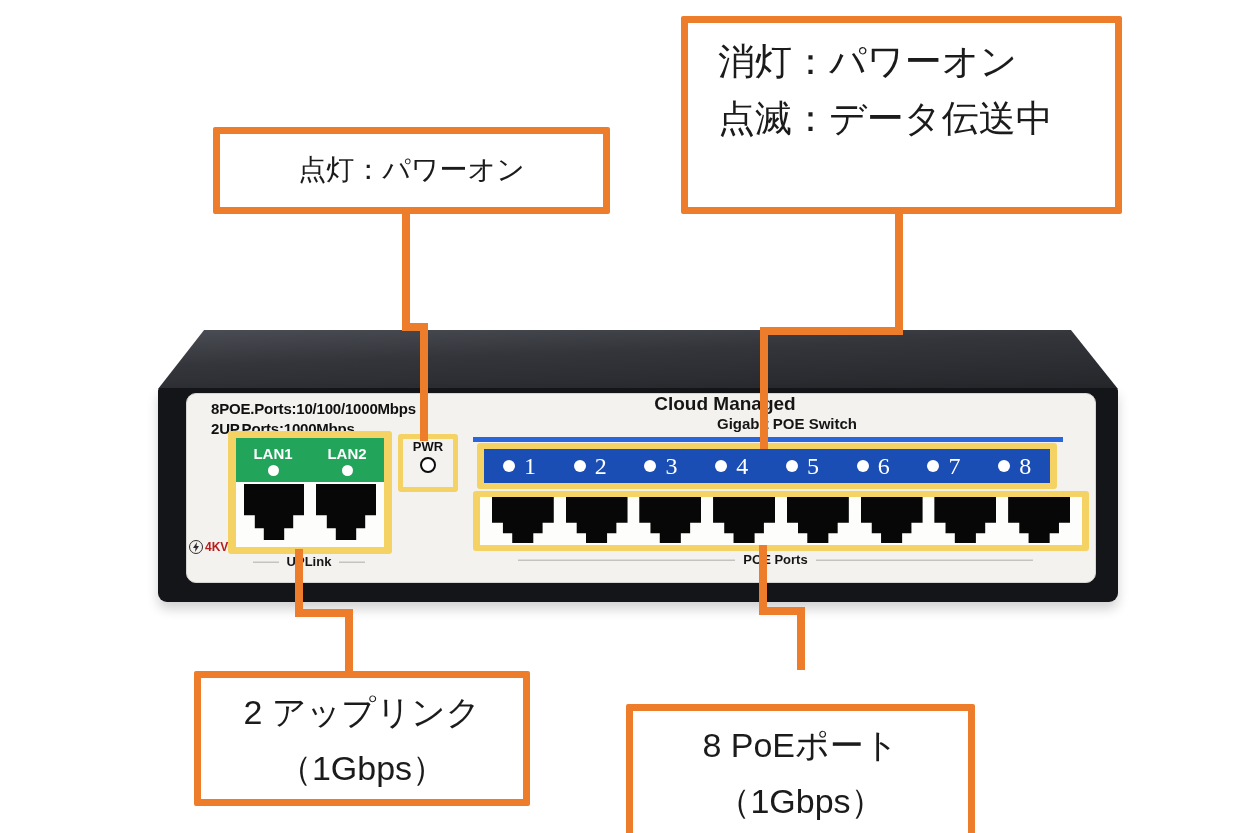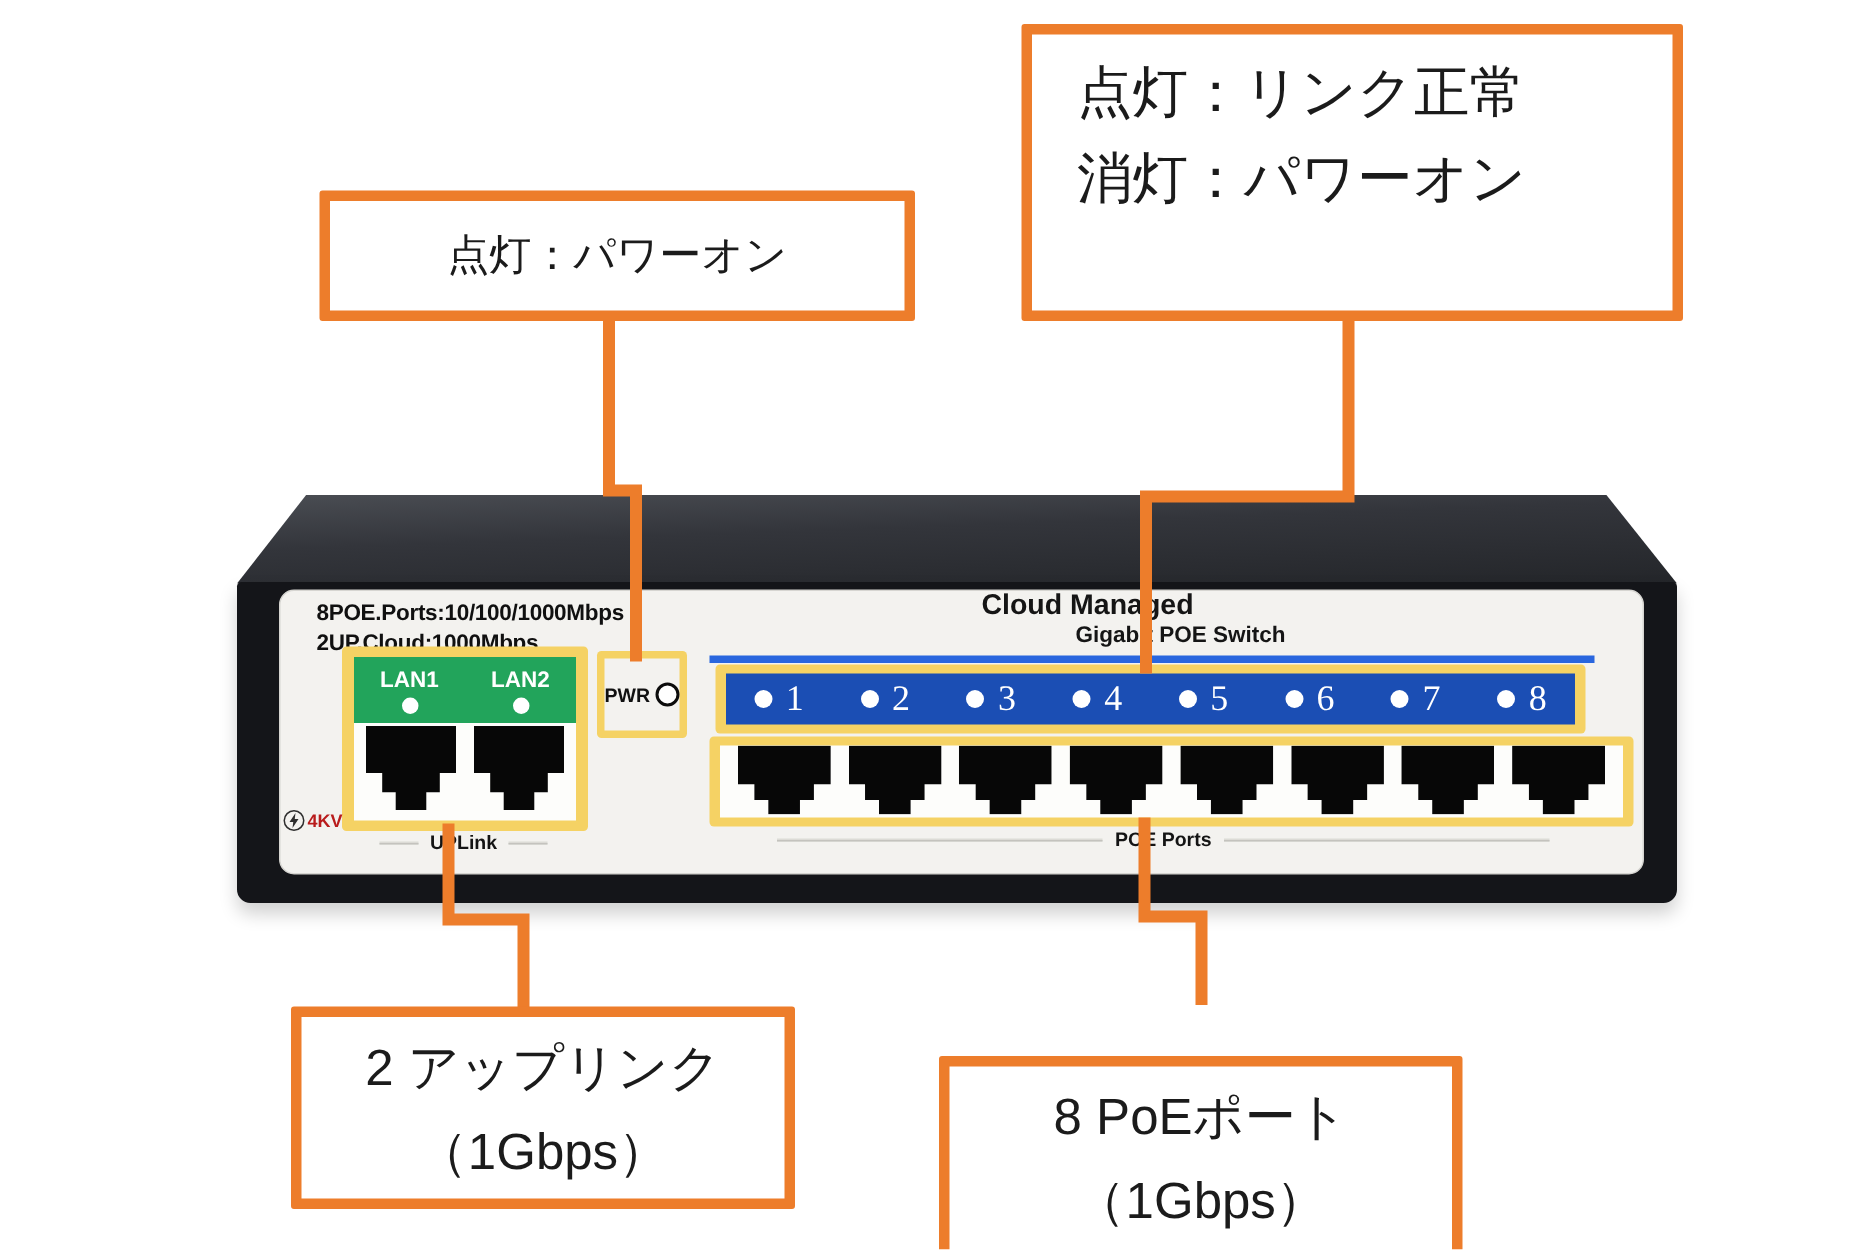--- a/index.html
+++ b/index.html
@@ -69,21 +69,21 @@
   .lan-cell{flex:1;display:flex;flex-direction:column;align-items:center;
     justify-content:center;gap:3px;color:#fff;font-size:15px;font-weight:bold;}
   .lan-cell .led-dot{width:11px;height:11px;}
   .uplink-ports{flex:1;display:flex;justify-content:center;align-items:flex-start;
     gap:12px;padding-top:2px;}
   .uplink-ports .rj45{width:60px;height:56px;}
 
   .pwr-highlight{position:absolute;left:211px;top:40px;width:60px;height:58px;
     background:var(--highlight-gold,#F5D264);border-radius:3px;padding:5px;}
   .pwr-inner{width:100%;height:100%;background:#F3F2EF;display:flex;
-    flex-direction:row;align-items:center;justify-content:space-between;gap:3px;}
+    flex-direction:column;align-items:center;justify-content:flex-start;gap:3px;}
   .pwr-label{font-size:13px;font-weight:bold;color:#111;}
   .pwr-ring{width:16px;height:16px;border-radius:50%;border:2.5px solid #0c0c0c;background:#fff;}
 
   .logo{position:absolute;left:2px;top:146px;display:flex;align-items:center;gap:2px;}
   .logo-circle{width:14px;height:14px;border-radius:50%;border:1.5px solid #2e2e2e;
     display:flex;align-items:center;justify-content:center;}
   .logo-text{font-size:12px;font-weight:bold;color:#b91c1c;letter-spacing:0;}
 
   
   .connector-svg{position:absolute;left:0;top:0;width:1250px;height:833px;pointer-events:none;}
@@ -104,21 +104,21 @@
 <body>
 
 <div class="stage">
 
   <div class="chassis-top"></div>
   <div class="chassis">
     <div class="face">
 
       <div class="spec">
         <div>8POE.Ports:10/100/1000Mbps</div>
-        <div>2UP.Cloud:1000Mbps</div>
+        <div>2UP.Ports:1000Mbps</div>
       </div>
 
       <div class="brand1">Cloud Managed</div>
       <div class="brand2">Gigabit POE Switch</div>
 
       <div class="blue-line"></div>
 
       <div class="led-highlight">
         <div class="led-strip">
           <div class="led-cell">
@@ -220,22 +220,22 @@
   </div>
 
   <svg class="connector-svg" viewBox="0 0 1250 833">
     <polyline class="connector" points="406,212 406,327 424,327 424,441"></polyline>
     <polyline class="connector" points="899,212 899,331 764,331 764,449"></polyline>
     <polyline class="connector" points="299,549 299,613 349,613 349,673"></polyline>
     <polyline class="connector" points="763,545 763,611 801,611 801,670"></polyline>
   </svg>
 
   <div class="callout callout-legend">
-    <div>点灯：リンク正常</div>
     <div>消灯：パワーオン</div>
+    <div>点滅：データ伝送中</div>
   </div>
 
   <div class="callout callout-power">
     <span>点灯：パワーオン</span>
   </div>
 
   <div class="callout callout-two callout-uplink">
     <div>2 アップリンク</div>
     <div>（1Gbps）</div>
   </div>

